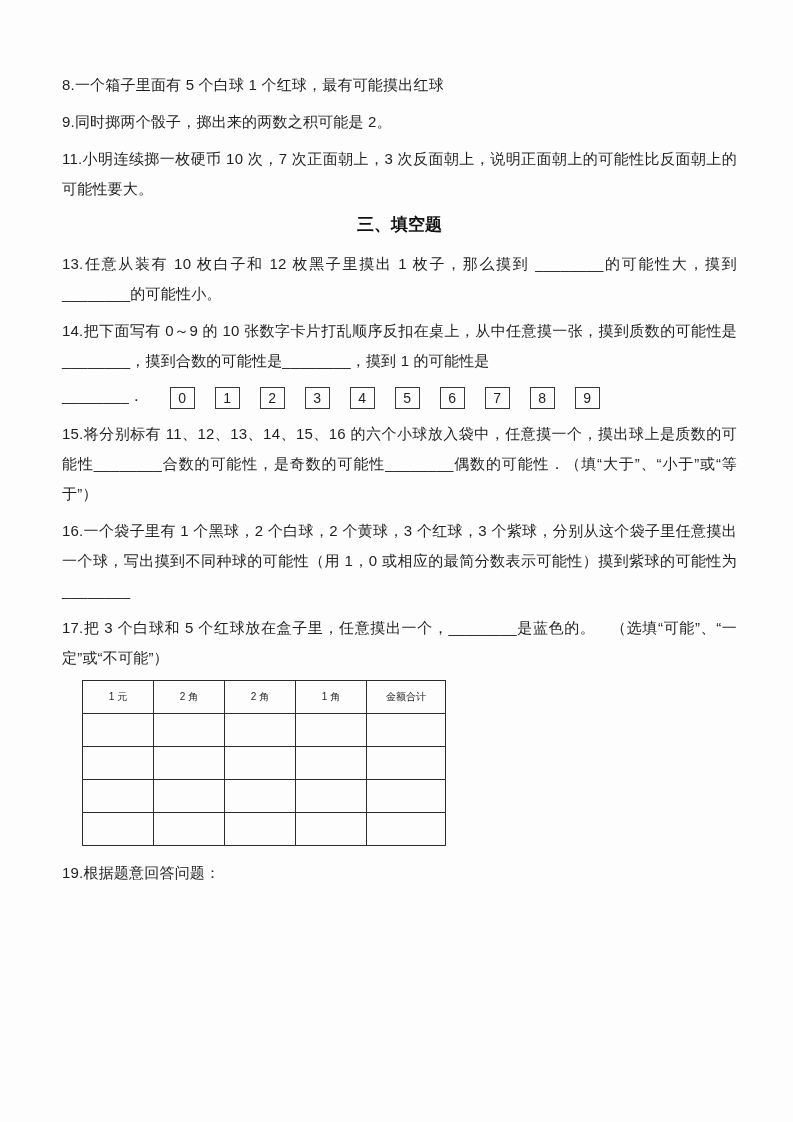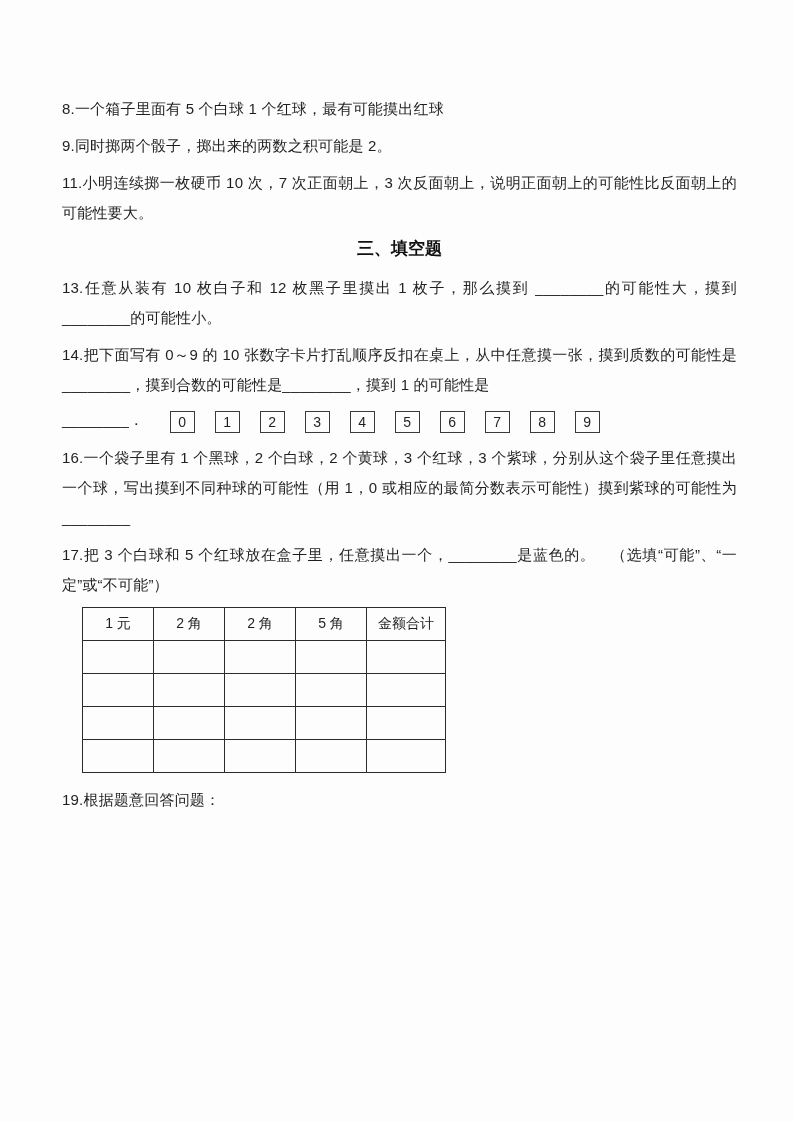--- a/index.html
+++ b/index.html
@@ -11,21 +11,21 @@
     width: 793px;
     height: 1122px;
     font-family: "Liberation Sans", "DejaVu Sans", sans-serif;
     color: #1f1f1f;
     overflow: hidden;
   }
   .page {
     box-sizing: border-box;
     width: 793px;
     height: 1122px;
-    padding: 94px 56px 40px 62px;
+    padding: 70px 56px 40px 62px;
   }
   .q {
     font-size: 15px;
     line-height: 30px;
     text-align: justify;
     margin: 0 0 7px 0;
     color: #1f1f1f;
     letter-spacing: 0.2px;
   }
   .section-heading {
@@ -63,21 +63,21 @@
   .card:last-child { margin-right: 0; }
   table.coin-table {
     border-collapse: collapse;
     margin: 6px 0 12px 20px;
   }
   table.coin-table th,
   table.coin-table td {
     border: 1.6px solid #2b2b2b;
     width: 66px;
     height: 32px;
-    font-size: 14px;
+    font-size: 10px;
     font-weight: normal;
     text-align: center;
     vertical-align: middle;
     color: #1f1f1f;
     padding: 0 2px;
   }
   table.coin-table th.total-col { width: 74px; margin-left: 20px; }
 </style>
 </head>
 <body>
@@ -100,32 +100,33 @@
     <span class="card">2</span>
     <span class="card">3</span>
     <span class="card">4</span>
     <span class="card">5</span>
     <span class="card">6</span>
     <span class="card">7</span>
     <span class="card">8</span>
     <span class="card">9</span>
   </div>
 
+  <p class="q">15.将分别标有 11、12、13、14、15、16 的六个小球放入袋中，任意摸一个，摸出球上是质数的可能性________合数的可能性，是奇数的可能性________偶数的可能性．（填“大于”、“小于”或“等于”）</p>
   <p class="q">16.一个袋子里有 1 个黑球，2 个白球，2 个黄球，3 个红球，3 个紫球，分别从这个袋子里任意摸出一个球，写出摸到不同种球的可能性（用 1，0 或相应的最简分数表示可能性）摸到紫球的可能性为________</p>
   <p class="q">17.把 3 个白球和 5 个红球放在盒子里，任意摸出一个，________是蓝色的。　（选填“可能”、“一定”或“不可能”）</p>
 
 
 
   <table class="coin-table">
     <thead>
       <tr>
         <th>1 元</th>
         <th>2 角</th>
         <th>2 角</th>
-        <th>5 角</th>
+        <th>1 角</th>
         <th class="total-col">金额合计</th>
       </tr>
     </thead>
     <tbody>
       <tr>
         <td></td>
         <td></td>
         <td></td>
         <td></td>
         <td></td>

